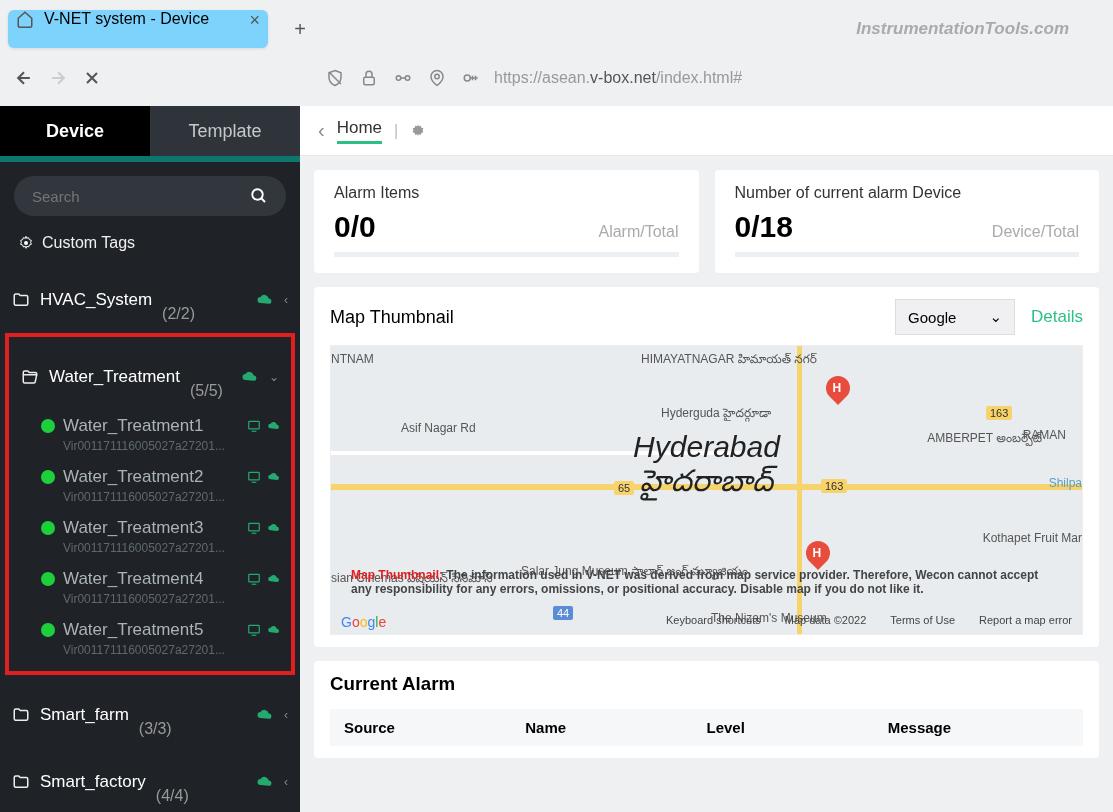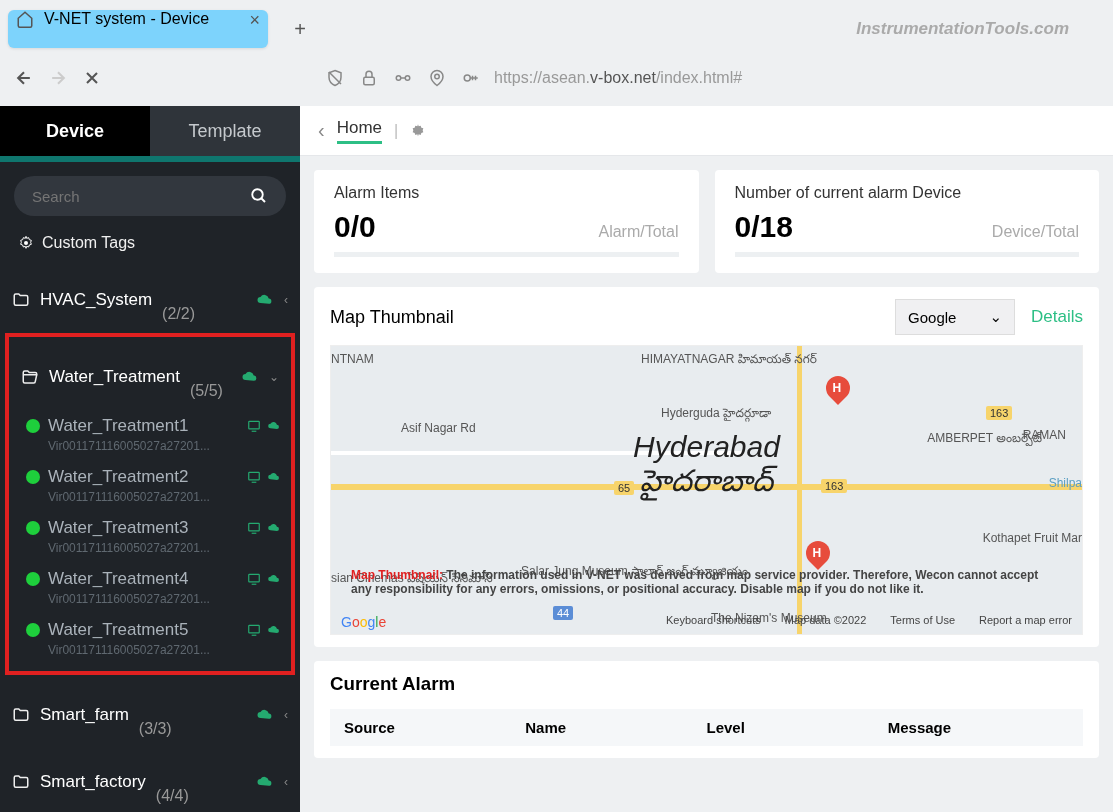--- a/index.html
+++ b/index.html
@@ -36,21 +36,21 @@
 .tree { flex: 1; overflow-y: auto; }
 .tree-item { display: flex; align-items: center; padding: 10px 12px; gap: 10px; }
 .tree-item .folder-ico { color: #eee; }
 .tree-item .name { color: #fff; font-size: 17px; }
 .tree-item .count { color: #999; font-size: 16px; margin-top: 29px; }
 .tree-item .cloud { margin-left: auto; color: #24aa70; }
 .tree-item .chev { color: #888; font-size: 12px; }
 
 .highlight-box { border: 4px solid #e02020; margin: 0 5px 6px 5px; padding-top: 6px; padding-bottom: 6px; }
 
-.subitem { padding: 6px 10px 8px 17px; }
+.subitem { padding: 6px 10px 8px 32px; }
 .subitem-name { display: flex; align-items: center; gap: 8px; }
 .subitem-name .dot { width: 14px; height: 14px; border-radius: 50%; background: #1ecf3c; }
 .subitem-name .lbl { color: #aab2ba; font-size: 17px; }
 .subitem-name .acts { margin-left: auto; display: flex; gap: 6px; color: #24aa70; }
 .subitem-sn { color: #5f6870; font-size: 12px; margin-top: 3px; margin-left: 22px; }
 
 
 .content { flex: 1; background: #eef0f2; display: flex; flex-direction: column; overflow: hidden; }
 .breadcrumb { background: #fff; height: 50px; display: flex; align-items: center; padding: 0 18px; gap: 12px; border-bottom: 1px solid #e5e7ea; }
 .breadcrumb .back { color: #888; font-size: 20px; }

